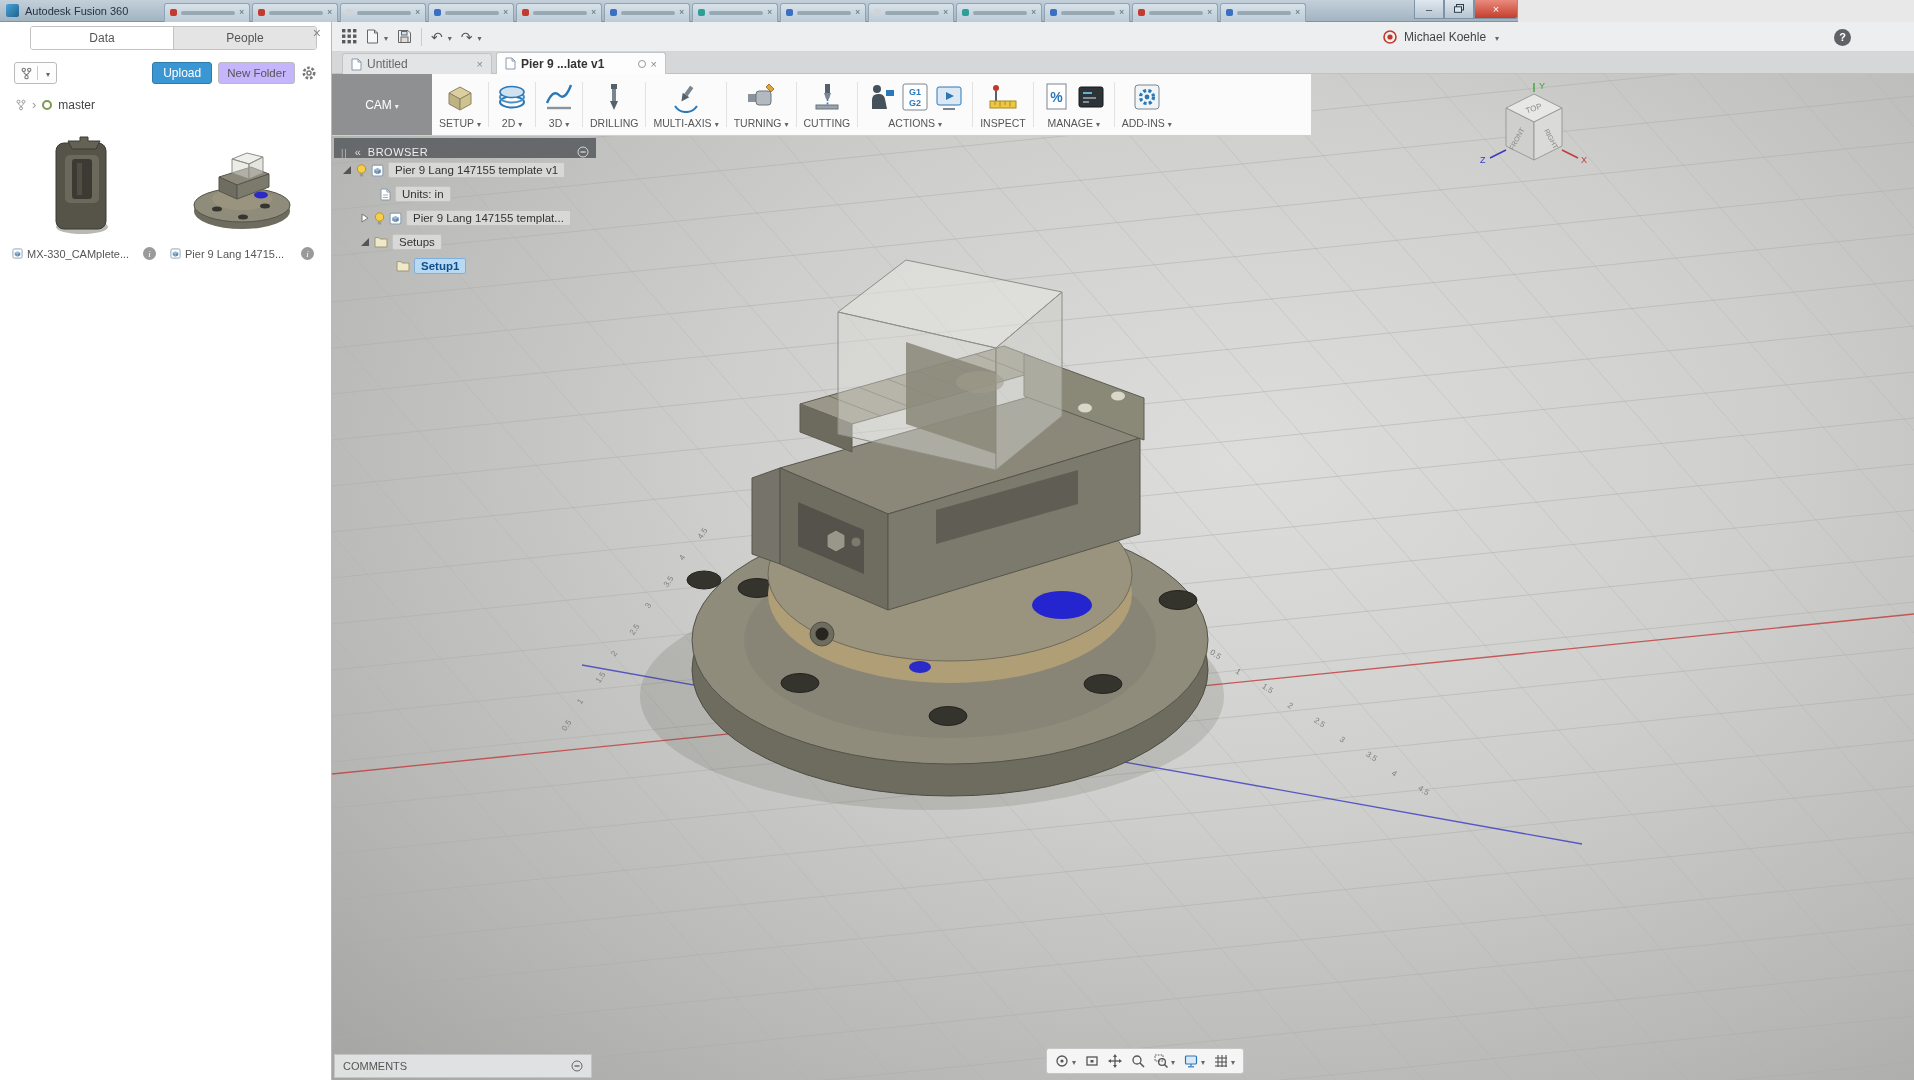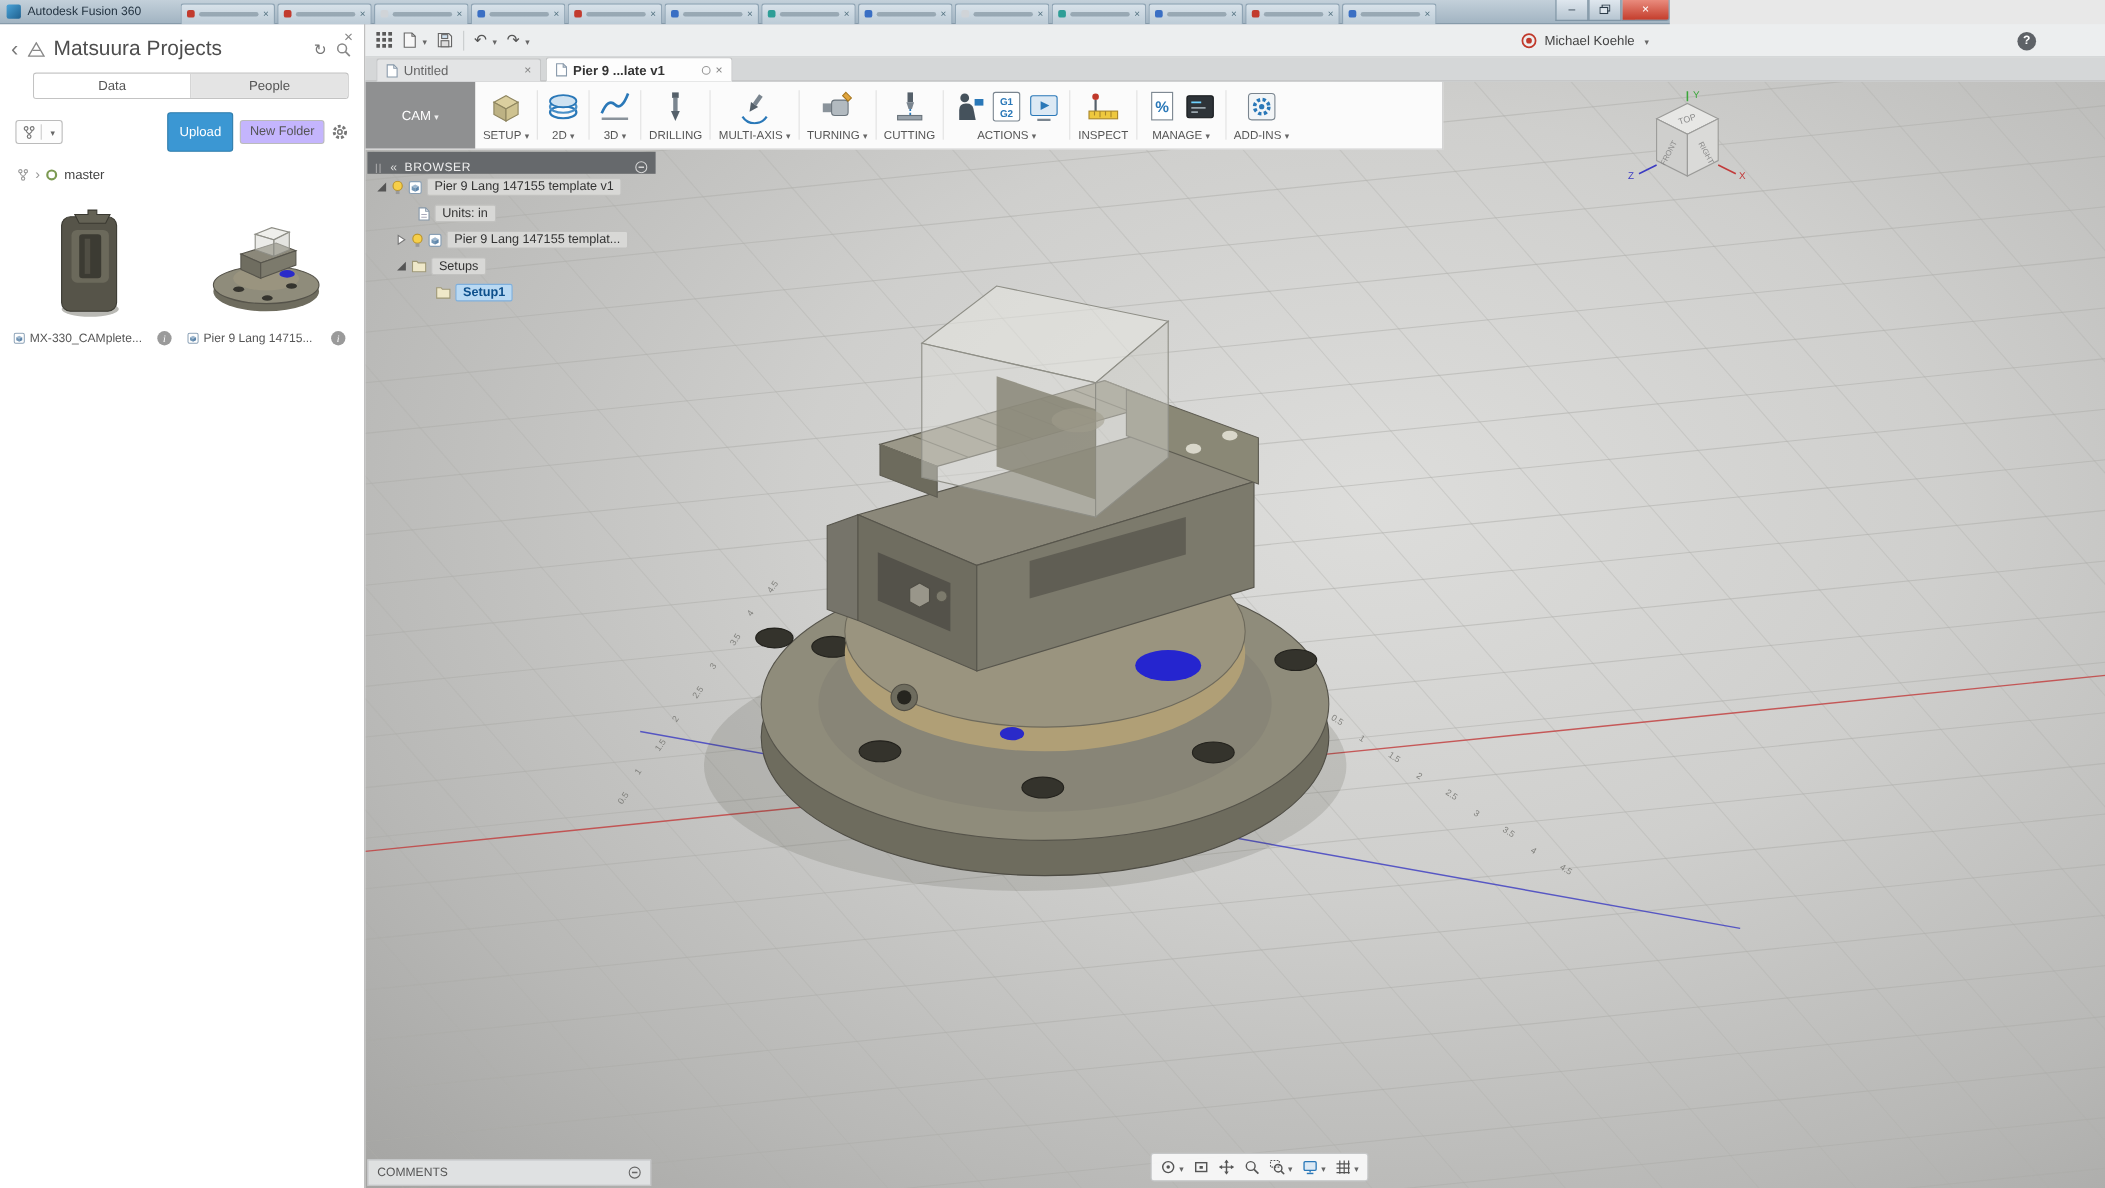--- a/index.html
+++ b/index.html
@@ -34,21 +34,21 @@
 .dp-close{position:absolute;top:3px;right:10px;font-size:14px;color:#888}
 .dp-header{display:flex;align-items:center;gap:8px;padding:12px 12px 6px 10px}
 .dp-title{font-size:19px;color:#4d4d4d;flex:1;white-space:nowrap;overflow:hidden}
 .dp-tabs{display:flex;margin:4px 14px 0 30px;border:1px solid #c3c3c3;border-radius:3px;overflow:hidden;height:24px}
 .dp-tab{flex:1;display:flex;align-items:center;justify-content:center;font-size:12px;color:#555;background:#e4e4e4}
 .dp-tab.active{background:#fff;border-right:1px solid #c3c3c3}
 .dp-row{display:flex;align-items:center;margin:12px 14px 0 14px;gap:6px}
 .ver-btn{display:flex;align-items:center;gap:5px;border:1px solid #bbb;border-radius:3px;height:22px;padding:0 6px;background:#fdfdfd}
 .ver-div{width:1px;height:14px;background:#ccc}
 .spacer{flex:1}
-.btn-upload{background:#3b97d3;color:#fff;border:1px solid #2f7cab;border-radius:3px;height:36px;padding:0 10px;font-size:12px;display:flex;align-items:center}
+.btn-upload{background:#3b97d3;color:#fff;border:1px solid #2f7cab;border-radius:3px;height:22px;padding:0 10px;font-size:12px;display:flex;align-items:center}
 .btn-newfolder{background:#c4b5fd;color:#555;border:1px solid #bbb;border-radius:3px;height:22px;padding:0 8px;font-size:11.5px;display:flex;align-items:center}
 .dp-branch{display:flex;align-items:center;gap:6px;margin:14px 14px 0 16px;font-size:12px;color:#444}
 .branch-circle{width:10px;height:10px;border:2px solid #7c9a52;border-radius:50%}
 .dp-grid{display:flex;gap:6px;margin:14px 6px 0 8px}
 .dp-card{width:152px}
 .dp-thumb{height:118px;display:flex;align-items:center;justify-content:center;background:#fff}
 .dp-caption{display:flex;align-items:center;gap:4px;padding:3px 4px;font-size:11px;color:#555}
 .dp-caption .lbl{flex:1;white-space:nowrap;overflow:hidden;text-overflow:ellipsis}
 .info-i{width:13px;height:13px;border-radius:50%;background:#9a9a9a;color:#fff;font-size:9px;display:flex;align-items:center;justify-content:center;font-style:italic;font-family:"Liberation Serif",serif;flex:none}
 
@@ -173,33 +173,20 @@
           <rect x="2.5" y="0.5" width="7" height="5.5" fill="none" stroke="#2d3d4a"></rect>
           <rect x="0.5" y="2.8" width="7" height="5.5" fill="#dfe7ee" stroke="#2d3d4a"></rect>
         </svg>
     </div>
     <div class="win-btn close">×</div>
   </div>
 </div>
 
 <div id="data-panel">
   <span class="dp-close">×</span>
-  <div class="dp-header">
-    <span class="i-back"></span>
-    <svg width="16" height="14" viewBox="0 0 16 14">
-        <polygon points="8,1 15,13 1,13" fill="none" stroke="#888" stroke-width="1.2"></polygon>
-        <line x1="4.5" y1="7.8" x2="11.5" y2="7.8" stroke="#888"></line>
-      </svg>
-    <span class="dp-title">Matsuura Projects</span>
-    <span class="i-refresh"></span>
-    <svg width="14" height="14" viewBox="0 0 14 14">
-        <circle cx="6" cy="6" r="4" fill="none" stroke="#888" stroke-width="1.4"></circle>
-        <line x1="9" y1="9" x2="13" y2="13" stroke="#888" stroke-width="1.6"></line>
-      </svg>
-  </div>
   <div class="dp-tabs">
     <div class="dp-tab active">Data</div>
     <div class="dp-tab">People</div>
   </div>
   <div class="dp-row">
     <div class="ver-btn">
       <svg width="11" height="13" viewBox="0 0 12 14">
           <circle cx="3" cy="3" r="1.8" fill="none" stroke="#777" stroke-width="1.2"></circle>
           <circle cx="9" cy="3" r="1.8" fill="none" stroke="#777" stroke-width="1.2"></circle>
           <circle cx="6" cy="11" r="1.8" fill="none" stroke="#777" stroke-width="1.2"></circle>

